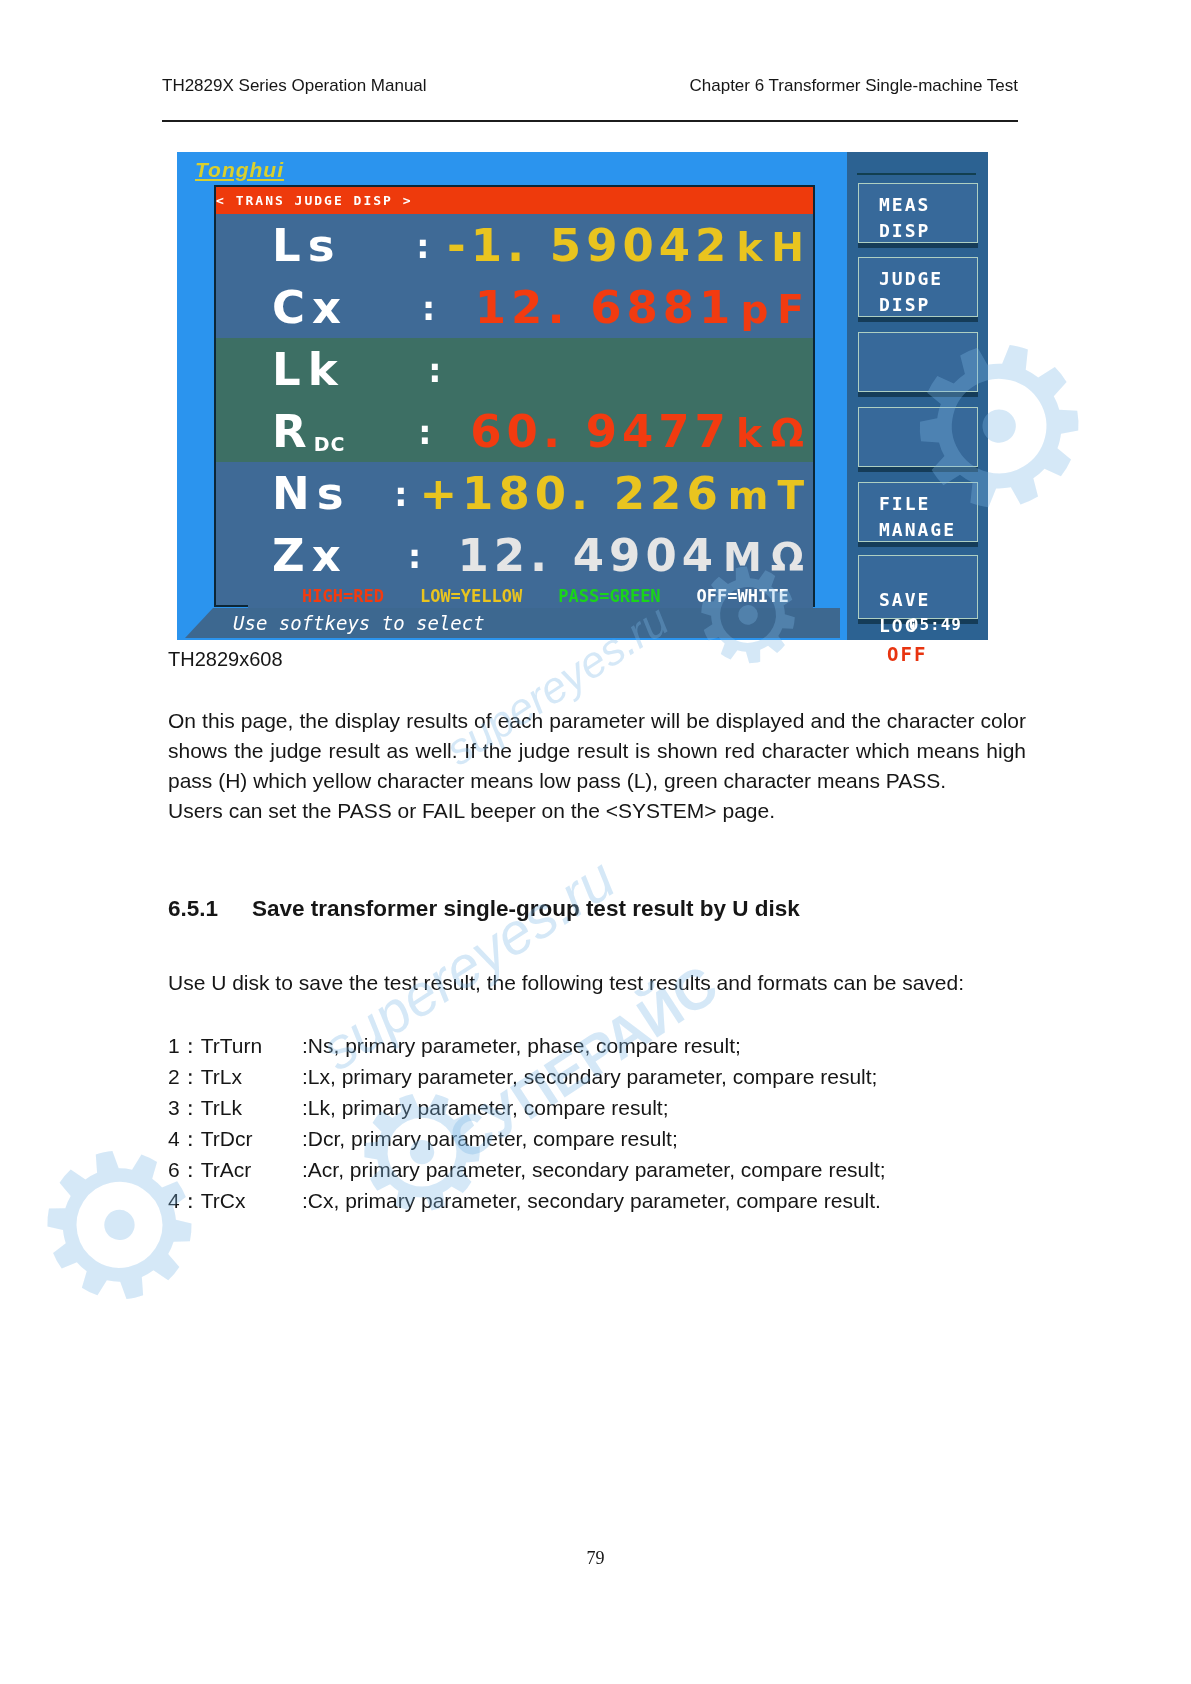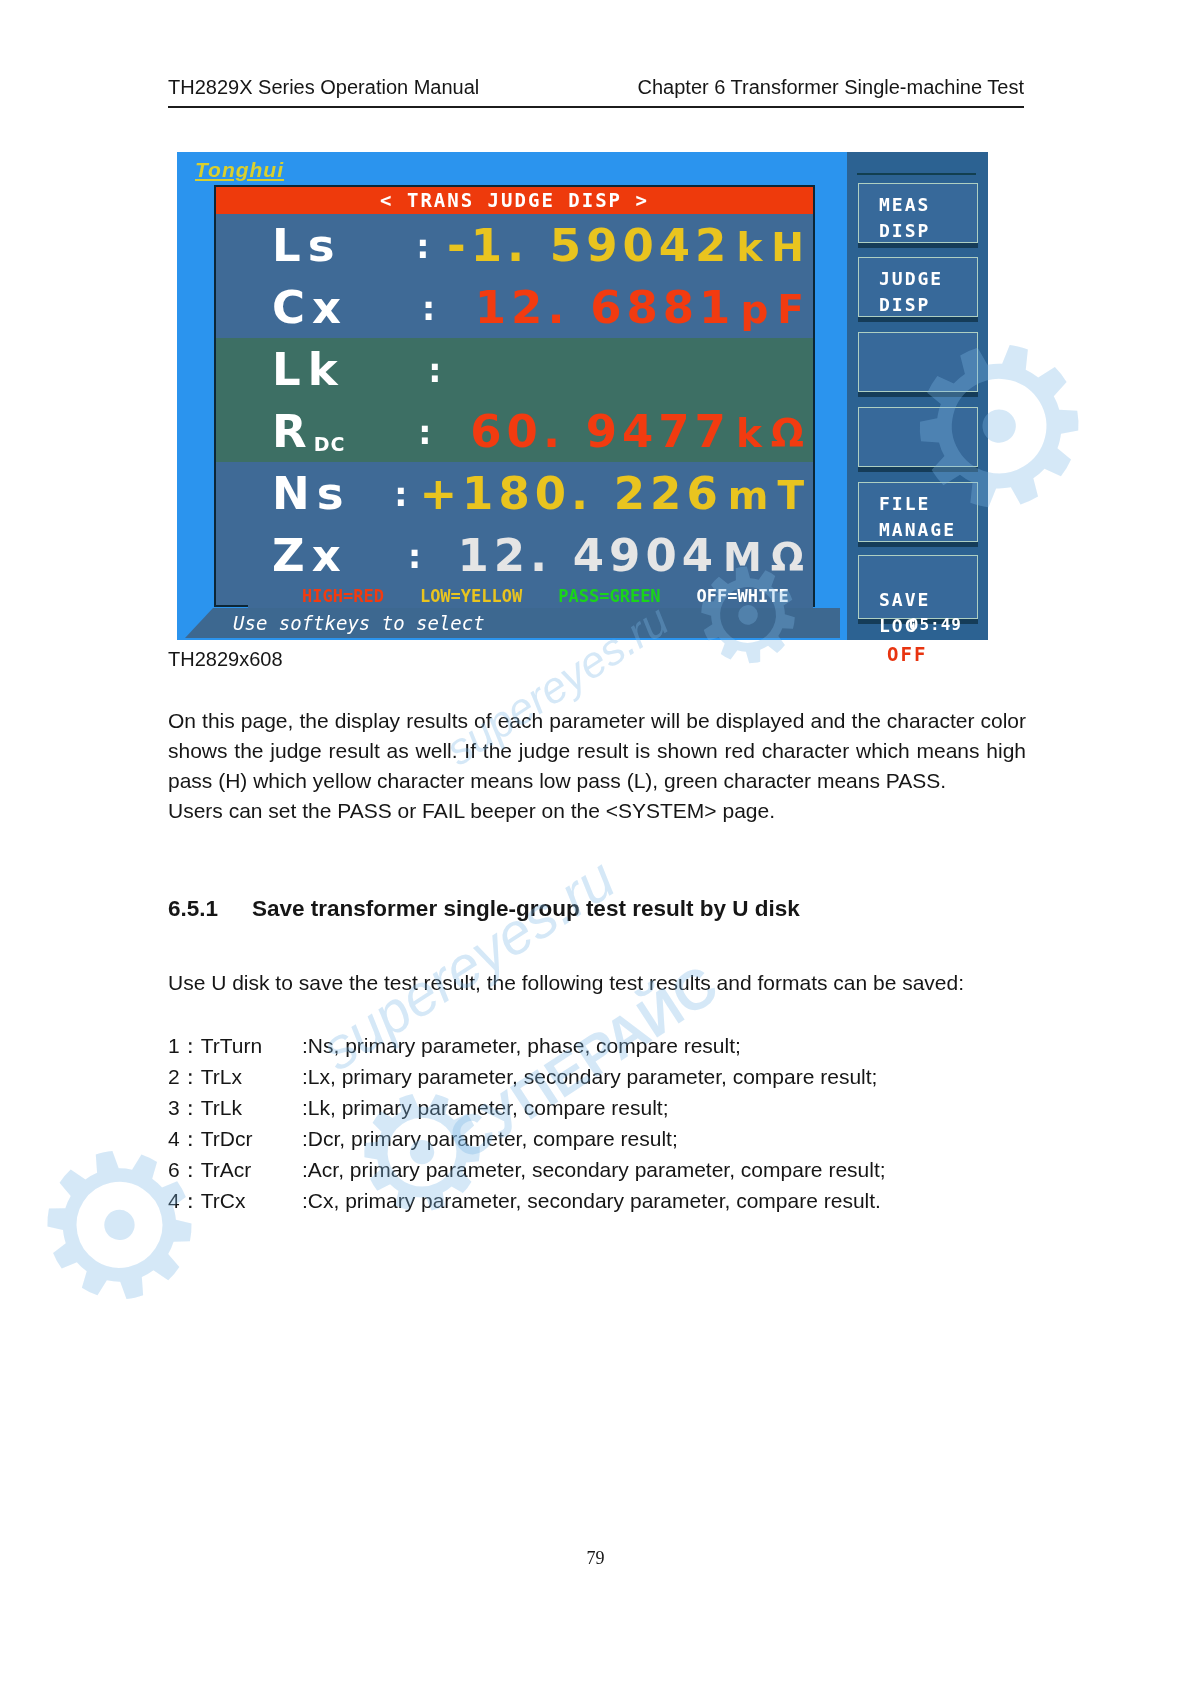--- a/index.html
+++ b/index.html
@@ -5,31 +5,31 @@
   * { margin:0; padding:0; box-sizing:border-box; }
   html,body { width:1191px; height:1684px; background:#ffffff; overflow:hidden;
               font-family:"Liberation Sans", sans-serif; color:#161616; }
   .abs { position:absolute; }
 
   
   .wm { position:absolute; color:rgba(125,185,230,0.32); pointer-events:none; z-index:3; }
   .wm-gear { font-family:"DejaVu Sans", sans-serif; }
 
   
-  #header { left:168px; top:76px; width:856px; display:flex; justify-content:space-between;
-            font-size:20px; padding-bottom:7px; border-bottom:2px solid #1c1c1c; z-index:2; }
+  #header { left:162px; top:76px; width:856px; display:flex; justify-content:space-between;
+            font-size:17px; padding-bottom:24px; border-bottom:2px solid #1c1c1c; z-index:2; }
 
   
   #figure { left:177px; top:152px; width:811px; height:488px; background:#2b94ee; z-index:2; }
   #logo { position:absolute; left:18px; top:6px; font-style:italic; font-weight:bold;
           font-size:21px; color:#d9cf2e; letter-spacing:1px; text-decoration:underline; }
   #screen { position:absolute; left:37px; top:33px; width:601px; height:422px;
             background:#3f6a96; border:2px solid #0c2636; }
-  #titlebar { height:27px; background:#ee3a0c; color:#fff; text-align:center;
-              font-family:"DejaVu Sans Mono", monospace; font-weight:bold; font-size:19px;
+  #titlebar { height:27px; background:#ee3a0c; color:#fff; 
+              font-family:"DejaVu Sans Mono", monospace; font-weight:bold; font-size:13px;
               line-height:27px; letter-spacing:2px; }
   .prow { height:62px; display:flex; align-items:center; padding-left:56px; }
   .prow.slate { background:#3f6a96; }
   .prow.teal  { background:#3d6f64; }
   .plabel { width:152px; font-family:"DejaVu Sans", sans-serif; font-weight:bold;
             font-size:45px; letter-spacing:7px; color:#ffffff; }
   .psub { font-size:19px; letter-spacing:1px; position:relative; top:4px; }
   .pcolon { width:38px; font-family:"DejaVu Sans Mono", monospace; font-weight:bold;
             font-size:36px; color:#ffffff; }
   .pvalue { font-family:"DejaVu Sans", sans-serif; font-weight:bold; font-size:45px;

